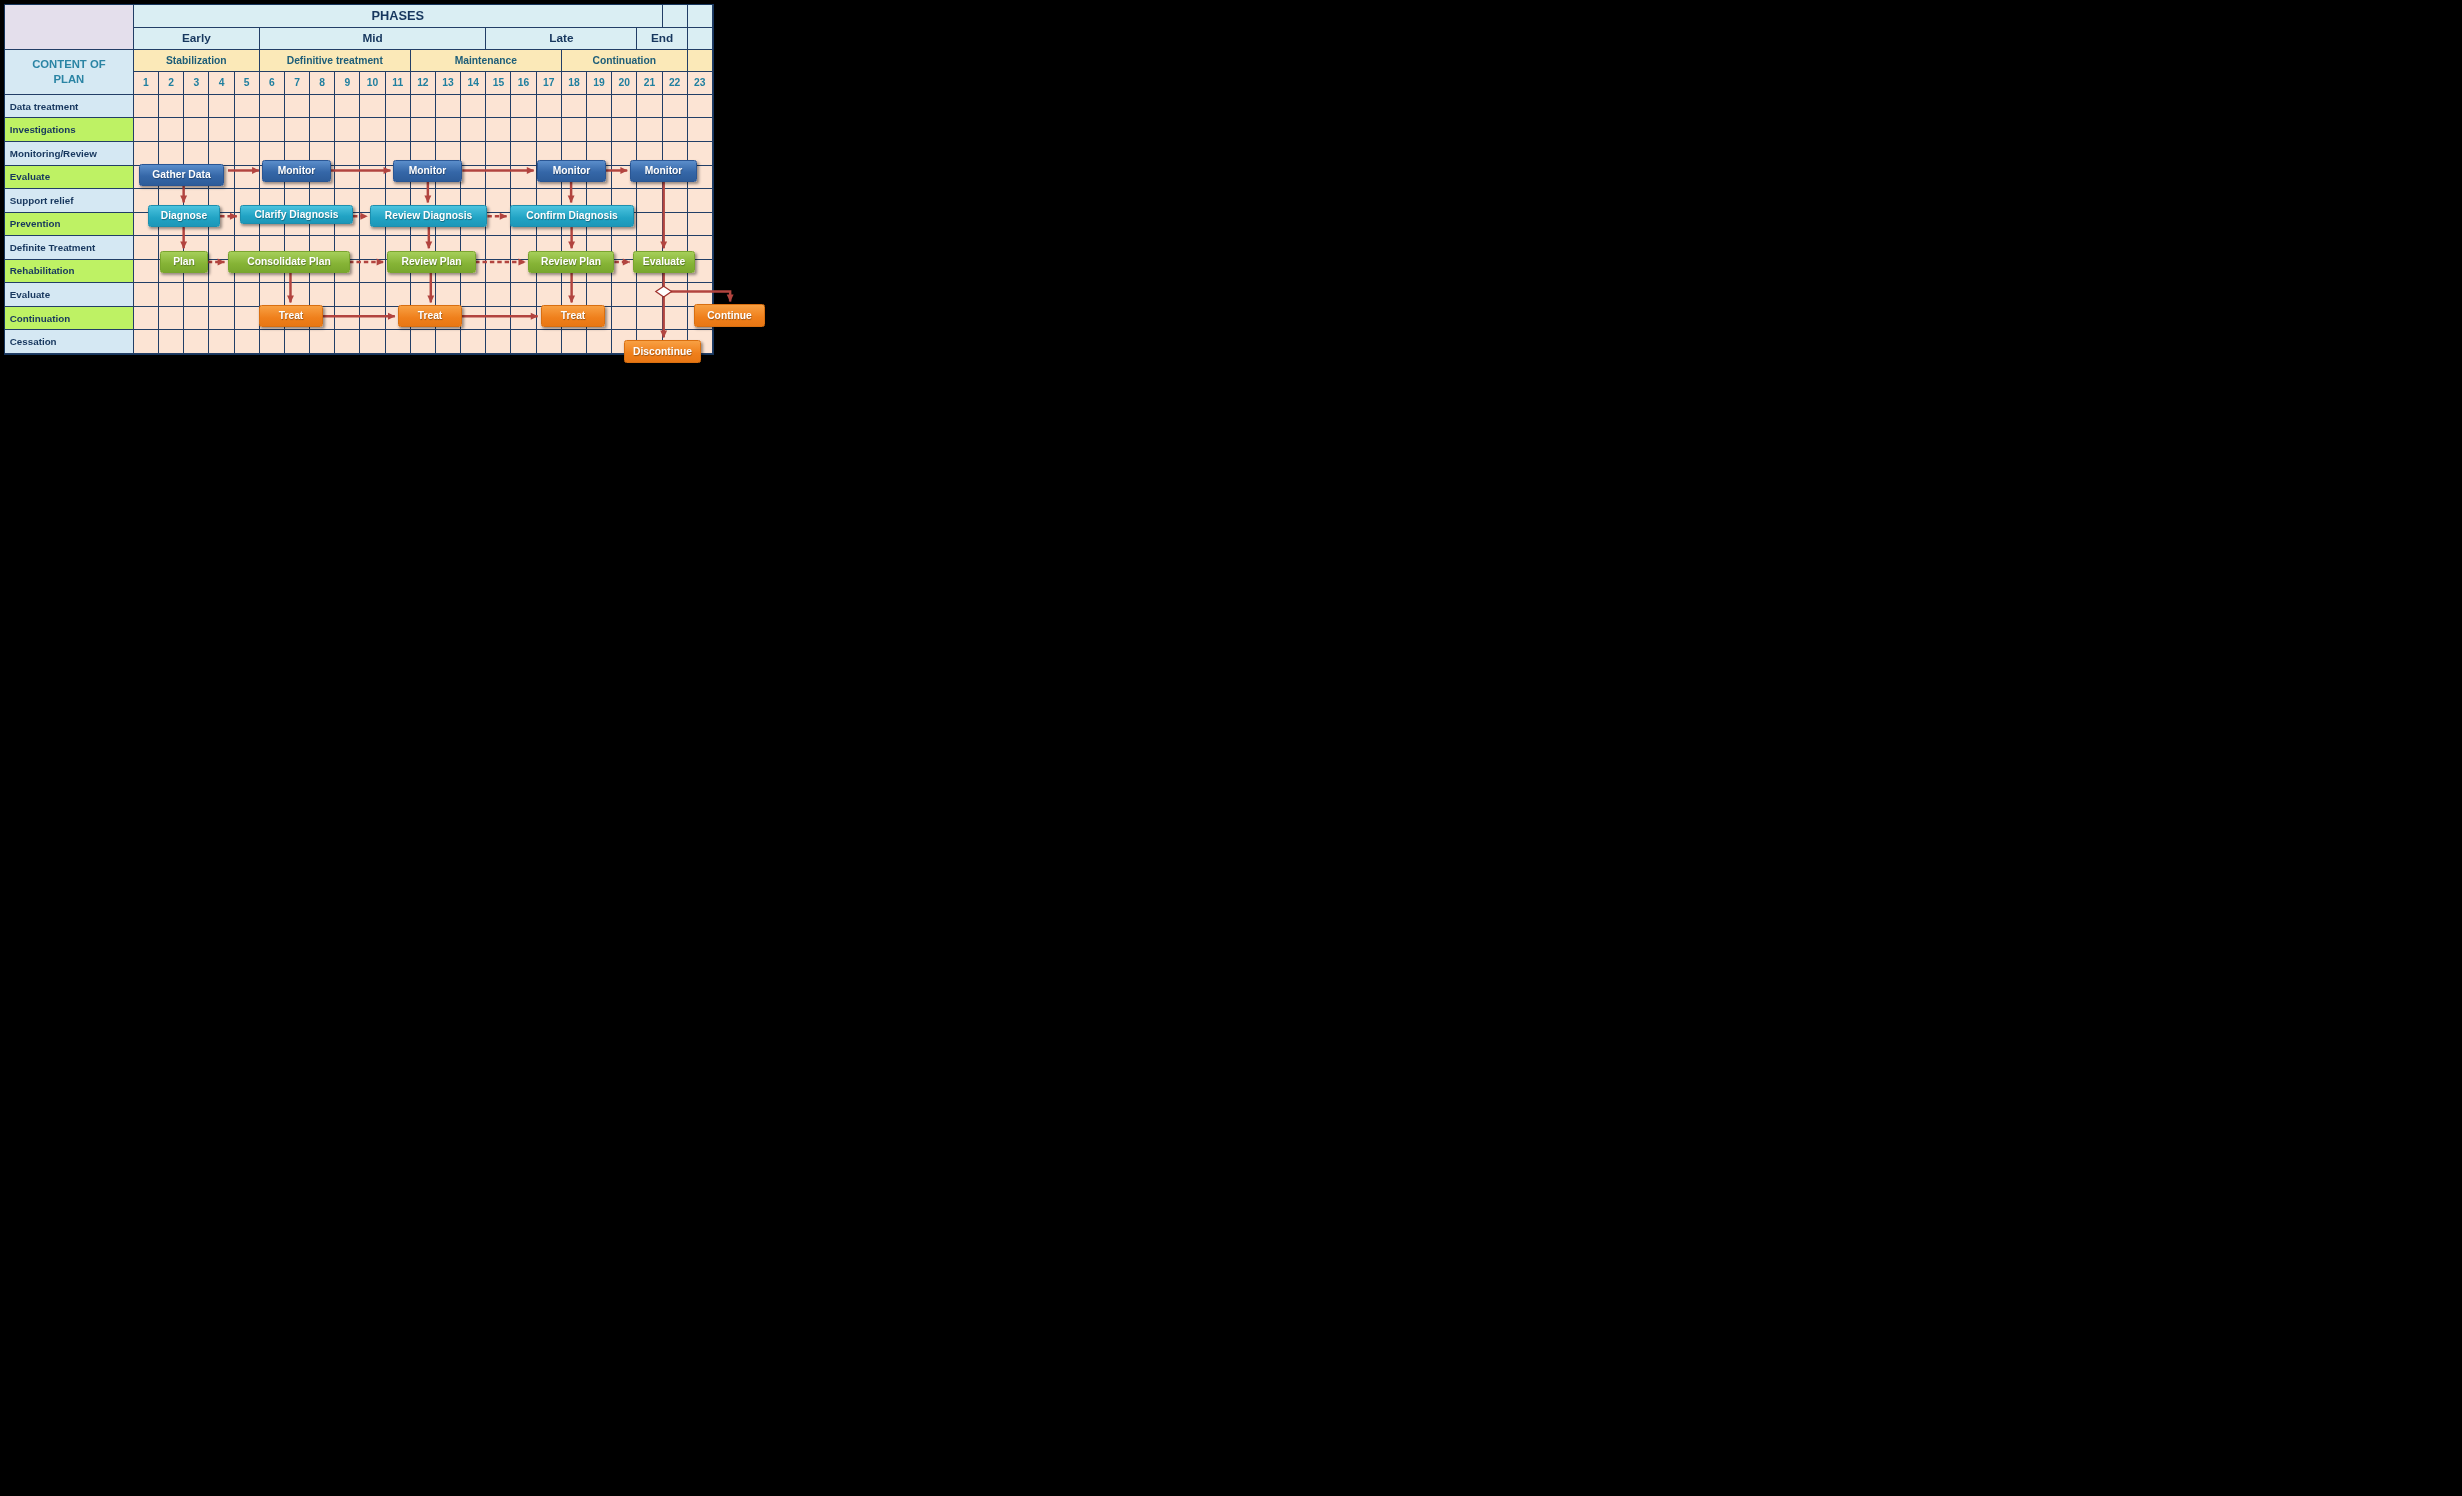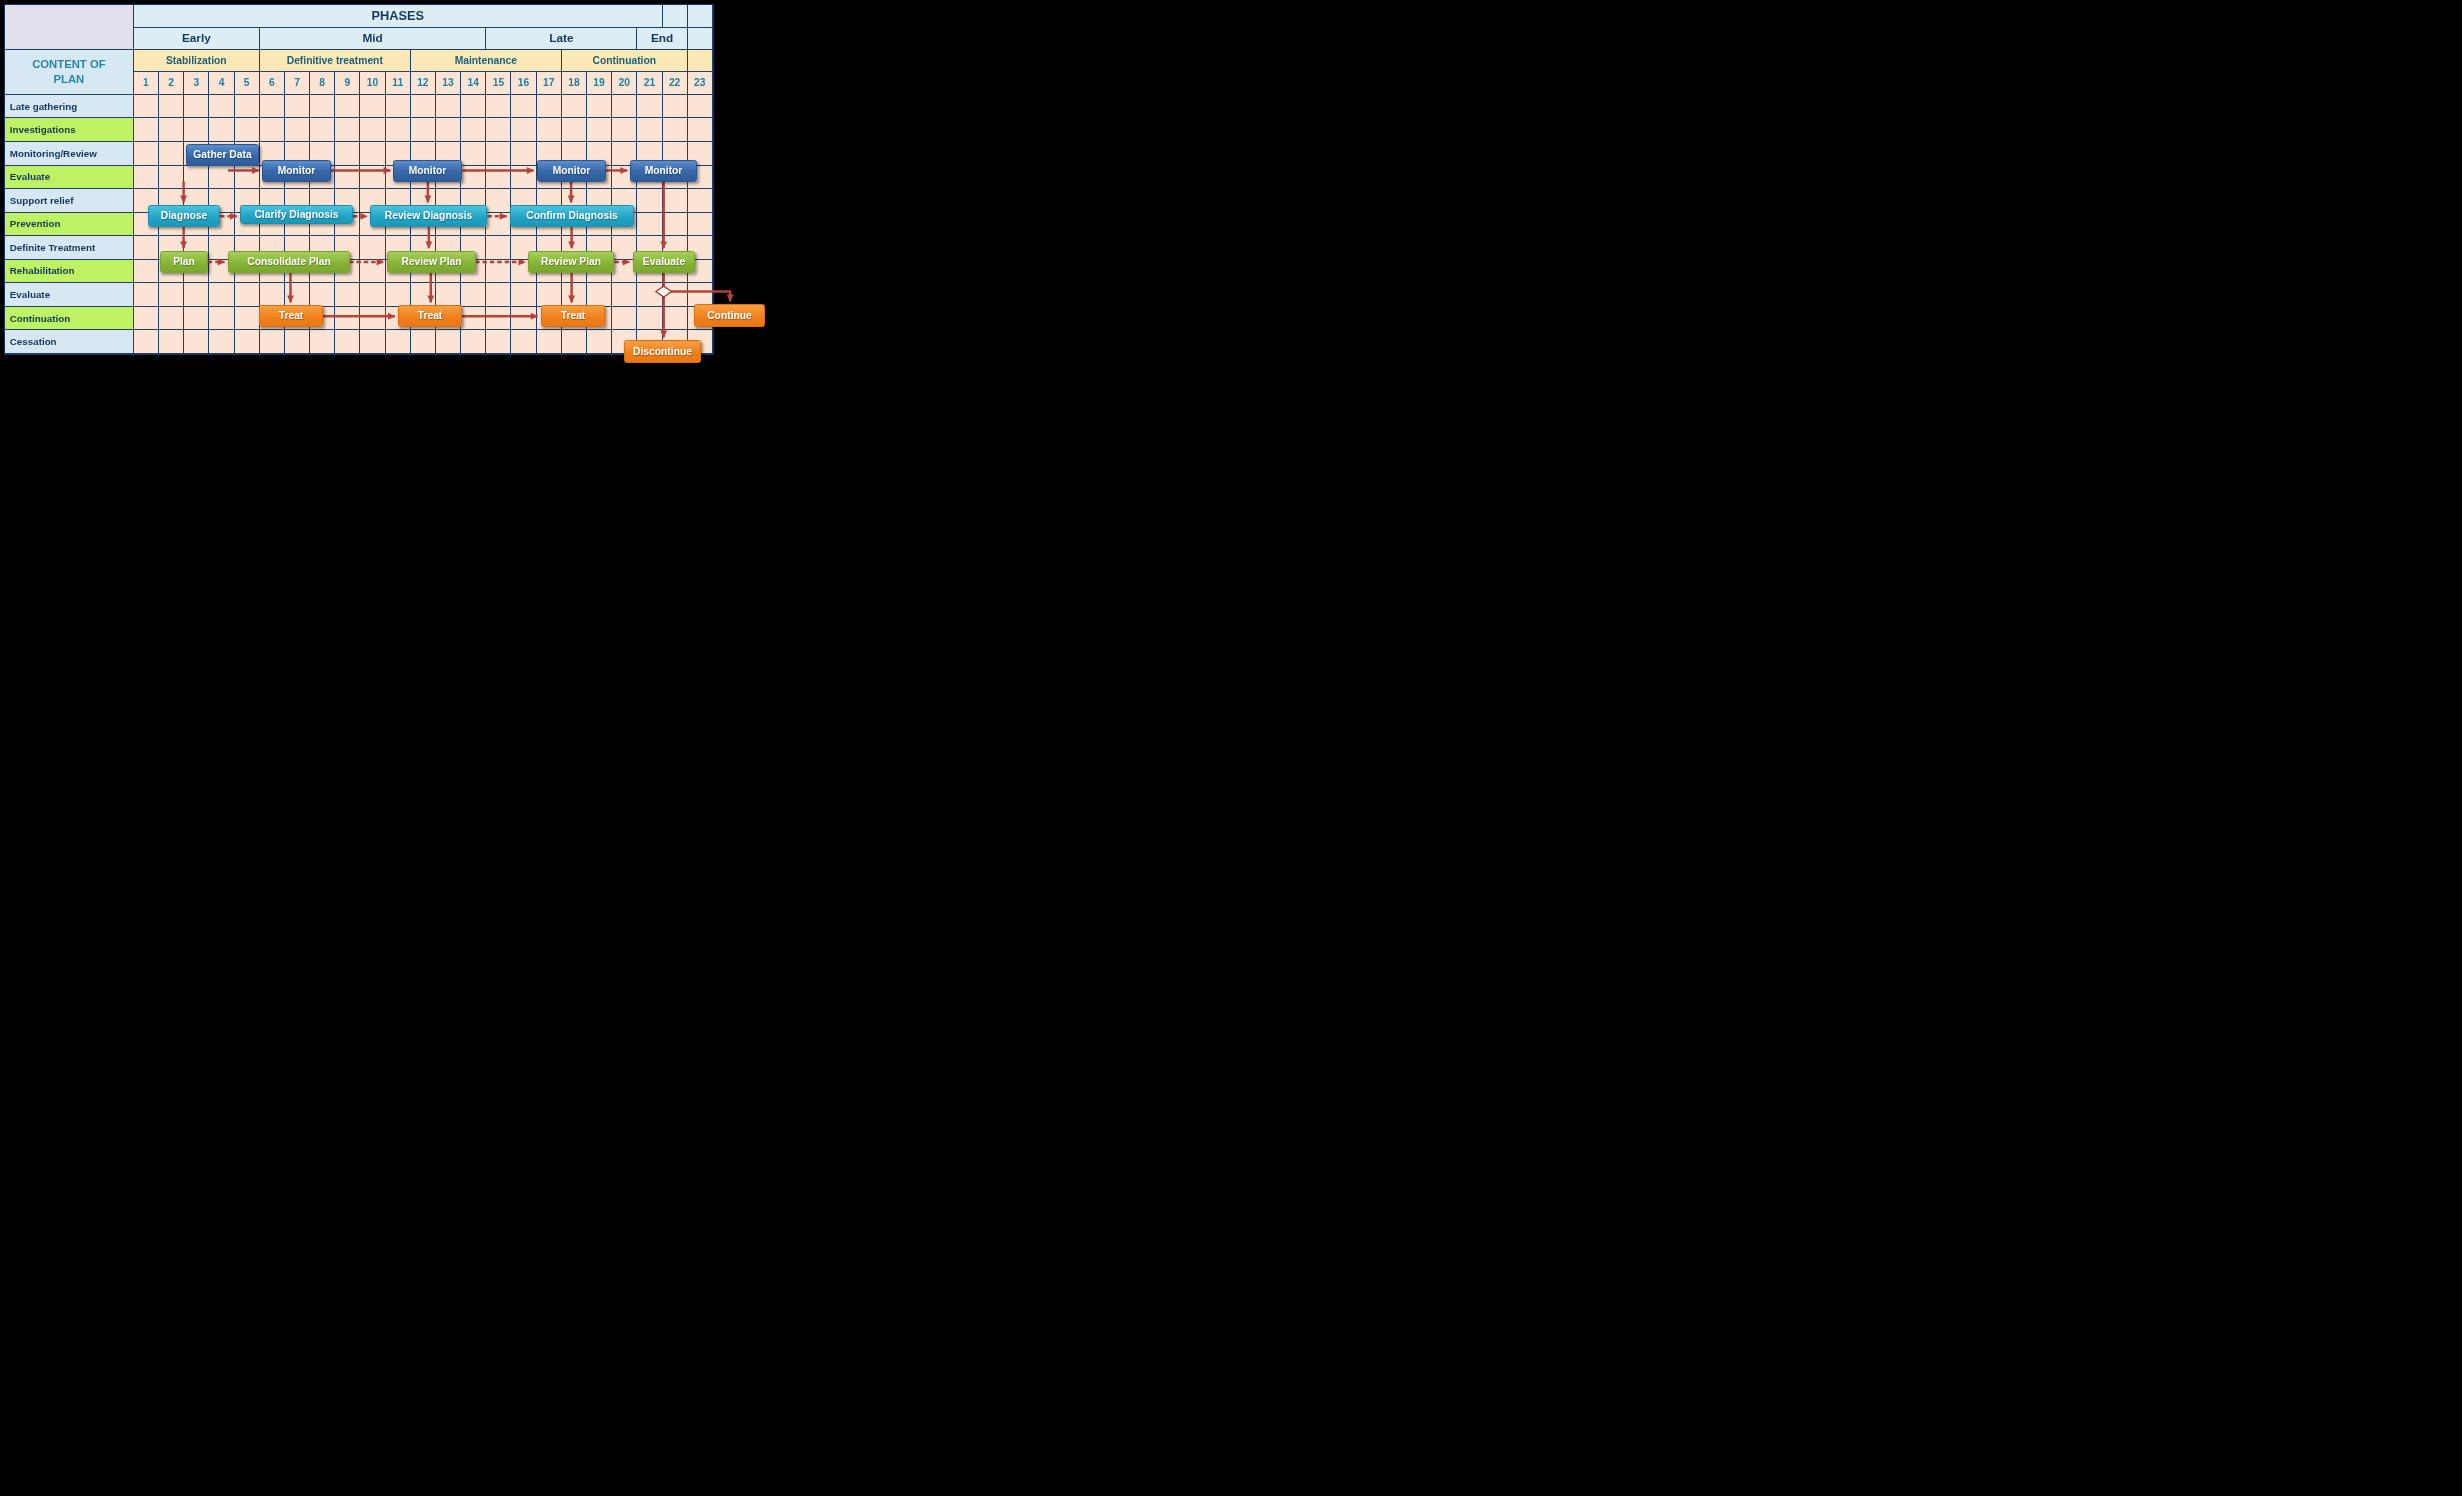--- a/index.html
+++ b/index.html
@@ -96,21 +96,21 @@
       <div class="cell num" style="grid-area: 4 / 15 / 5 / 16;">14</div>
       <div class="cell num" style="grid-area: 4 / 16 / 5 / 17;">15</div>
       <div class="cell num" style="grid-area: 4 / 17 / 5 / 18;">16</div>
       <div class="cell num" style="grid-area: 4 / 18 / 5 / 19;">17</div>
       <div class="cell num" style="grid-area: 4 / 19 / 5 / 20;">18</div>
       <div class="cell num" style="grid-area: 4 / 20 / 5 / 21;">19</div>
       <div class="cell num" style="grid-area: 4 / 21 / 5 / 22;">20</div>
       <div class="cell num" style="grid-area: 4 / 22 / 5 / 23;">21</div>
       <div class="cell num" style="grid-area: 4 / 23 / 5 / 24;">22</div>
       <div class="cell num" style="grid-area: 4 / 24 / 5 / 25;">23</div>
-      <div class="cell row-label blu" style="grid-area: 5 / 1 / 6 / 2;">Late gathering</div>
+      <div class="cell row-label blu" style="grid-area: 5 / 1 / 6 / 2;">Data treatment</div>
       <div class="cell body-cell" style="grid-area: 5 / 2 / 6 / 3;"></div>
       <div class="cell body-cell" style="grid-area: 5 / 3 / 6 / 4;"></div>
       <div class="cell body-cell" style="grid-area: 5 / 4 / 6 / 5;"></div>
       <div class="cell body-cell" style="grid-area: 5 / 5 / 6 / 6;"></div>
       <div class="cell body-cell" style="grid-area: 5 / 6 / 6 / 7;"></div>
       <div class="cell body-cell" style="grid-area: 5 / 7 / 6 / 8;"></div>
       <div class="cell body-cell" style="grid-area: 5 / 8 / 6 / 9;"></div>
       <div class="cell body-cell" style="grid-area: 5 / 9 / 6 / 10;"></div>
       <div class="cell body-cell" style="grid-area: 5 / 10 / 6 / 11;"></div>
       <div class="cell body-cell" style="grid-area: 5 / 11 / 6 / 12;"></div>
@@ -401,21 +401,21 @@
         <polyline points="938,642 1092,642" class="edge" marker-end="url(#arrowhead)"></polyline>
         <polyline points="1348,554 1348,685" class="edge" marker-end="url(#arrowhead)"></polyline>
         <polyline points="1362,592 1483,592 1483,612" class="edge" marker-end="url(#arrowhead)"></polyline>
       </g>
     <g id="decision-layer">
         <polygon points="1348,581 1364,592 1348,603 1332,592" class="decision"></polygon>
       </g>
   </svg>
 
   <div id="node-layer">
-      <div class="node blue" style="left: 139px; top: 144px; width: 73px; height: 21.7px; margin-left: 47px;">Gather Data</div>
+      <div class="node blue" style="left: 139px; top: 164px; width: 85px; height: 21.7px;">Gather Data</div>
       <div class="node blue" style="left: 262px; top: 160px; width: 69px; height: 21.7px;">Monitor</div>
       <div class="node blue" style="left: 393px; top: 160px; width: 69px; height: 21.7px;">Monitor</div>
       <div class="node blue" style="left: 537px; top: 160px; width: 69px; height: 21.7px;">Monitor</div>
       <div class="node blue" style="left: 630px; top: 160px; width: 67px; height: 21.7px;">Monitor</div>
       <div class="node cyan" style="left: 148px; top: 205px; width: 72px; height: 21.7px;">Diagnose</div>
       <div class="node cyan" style="left: 240px; top: 205px; width: 113px; height: 19px;">Clarify Diagnosis</div>
       <div class="node cyan" style="left: 370px; top: 205px; width: 117px; height: 21.7px;">Review Diagnosis</div>
       <div class="node cyan" style="left: 510px; top: 205px; width: 124px; height: 21.7px;">Confirm Diagnosis</div>
       <div class="node green" style="left: 160px; top: 251px; width: 48px; height: 21.7px;">Plan</div>
       <div class="node green" style="left: 228px; top: 251px; width: 122px; height: 21.7px;">Consolidate Plan</div>

